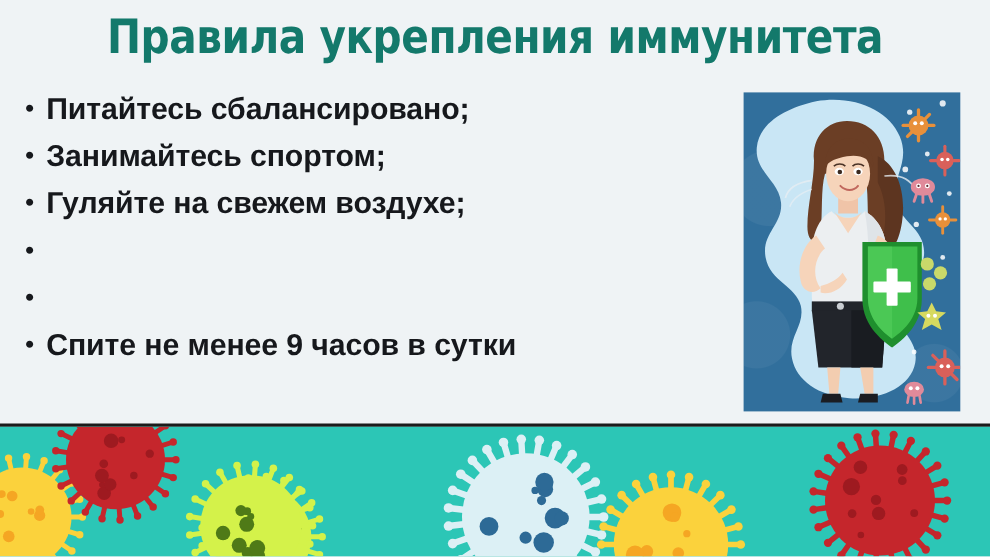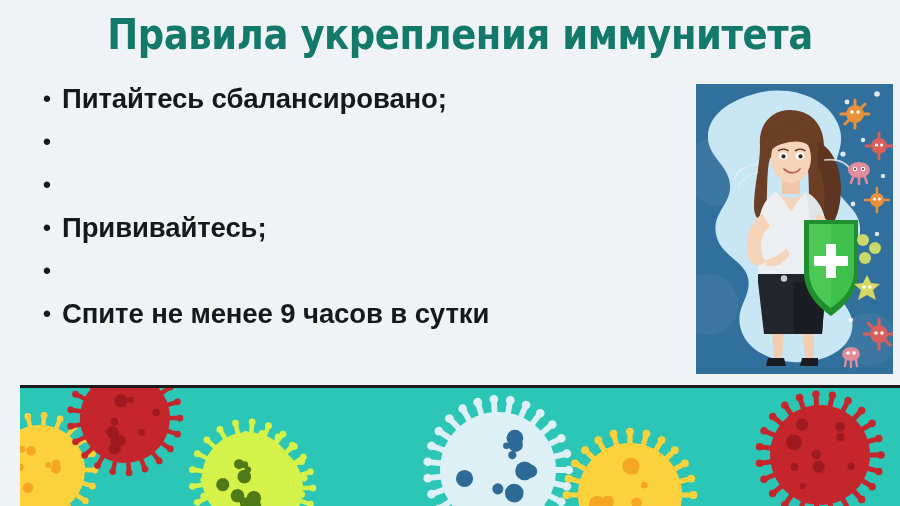--- a/index.html
+++ b/index.html
@@ -2,21 +2,21 @@
 <html><head>
 <meta charset="utf-8">
 <style>
   html,body{margin:0;padding:0;}
   body{
     width:900px;height:506px;overflow:hidden;
     background:#eff3f5;
     font-family:"Liberation Sans","DejaVu Sans",sans-serif;
     position:relative;
   }
-  .slide{position:absolute;inset:0;margin-left:20px;}
+  .slide{position:absolute;inset:0;}
 
   
   .title{
     position:absolute;left:0;right:0;top:12px;
     text-align:center;
     color:#13796b;
     font-family:"DejaVu Sans","Liberation Sans",sans-serif;
     font-weight:bold;
     font-size:43px;
     letter-spacing:-0.5px;
@@ -92,27 +92,28 @@
 
   <div class="title">Правила укрепления иммунитета</div>
 
   <ul class="bullets">
     <li class="bullet-row">
       <span class="bullet-dot">•</span>
       <span class="bullet-text">Питайтесь сбалансировано;</span>
     </li>
     <li class="bullet-row">
       <span class="bullet-dot">•</span>
+      <span class="bullet-text">Занимайтесь  спортом;</span>
     </li>
     <li class="bullet-row">
       <span class="bullet-dot">•</span>
+      <span class="bullet-text">Гуляйте на свежем воздухе;</span>
     </li>
     <li class="bullet-row">
       <span class="bullet-dot">•</span>
-      <span class="bullet-text">Прививайтесь;</span>
     </li>
     <li class="bullet-row">
       <span class="bullet-dot">•</span>
     </li>
     <li class="bullet-row">
       <span class="bullet-dot">•</span>
       <span class="bullet-text">Спите не менее 9 часов в сутки</span>
     </li>
   </ul>
 

